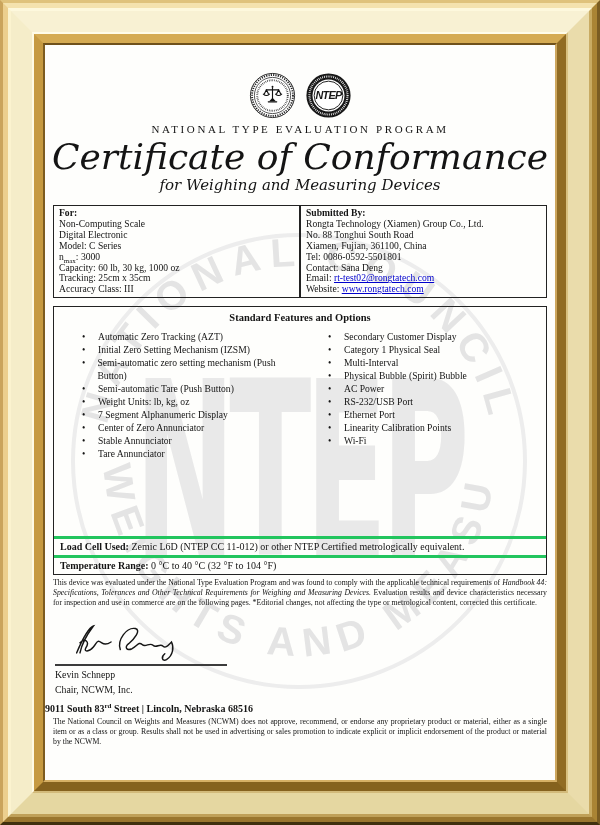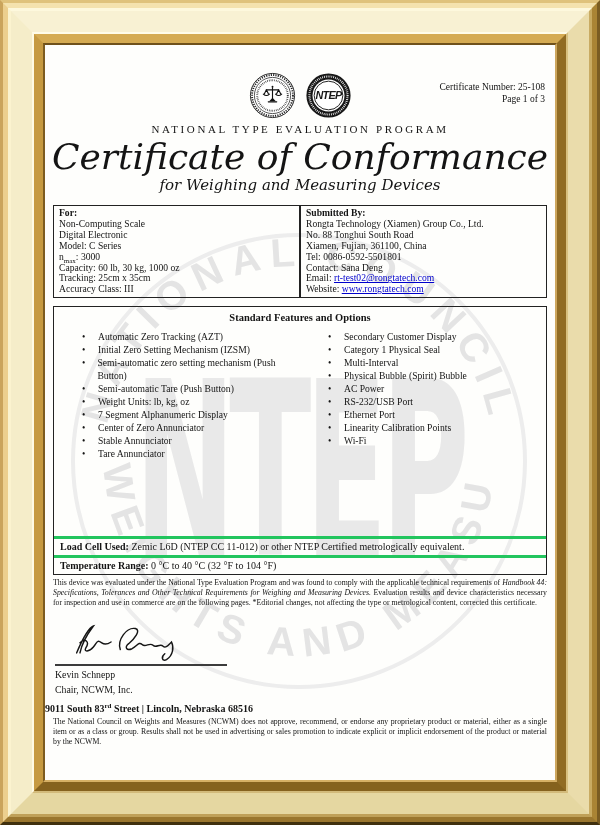--- a/index.html
+++ b/index.html
@@ -73,24 +73,20 @@
           <text font-family="Liberation Sans, sans-serif" font-size="40" font-weight="bold" fill="#e4e4e4" letter-spacing="9">
             <textPath href="#wmBot" startOffset="50%" text-anchor="middle">ON WEIGHTS AND MEASURES</textPath>
           </text>
           <g transform="translate(240,252)">
             <text font-family="DejaVu Sans, sans-serif" font-size="118" font-weight="bold" text-anchor="middle" fill="#e9e9e9" letter-spacing="-6" transform="scale(1.02,2.05)" y="40">NTEP</text>
           </g>
         </svg>
 
         <div class="content">
 
-          <div class="cert-meta">
-            <div>Certificate Number: 25-108</div>
-            <div>Page 1 of 3</div>
-          </div>
 
           <div class="seals">
             <svg viewBox="0 0 100 100">
               <circle cx="50" cy="50" r="47" fill="#fff" stroke="#222" stroke-width="2"></circle>
               <circle cx="50" cy="50" r="43.5" fill="none" stroke="#222" stroke-width="4" stroke-dasharray="2.5 2.5"></circle>
               <circle cx="50" cy="50" r="38.5" fill="none" stroke="#222" stroke-width="1.6"></circle>
               <circle cx="50" cy="50" r="32.5" fill="none" stroke="#333" stroke-width="4" stroke-dasharray="1.5 2.3"></circle>
               <g stroke="#111" stroke-width="2.4" fill="none" stroke-linecap="round">
                 <path d="M50,33 V57"></path>
                 <path d="M37,38 H63"></path>

